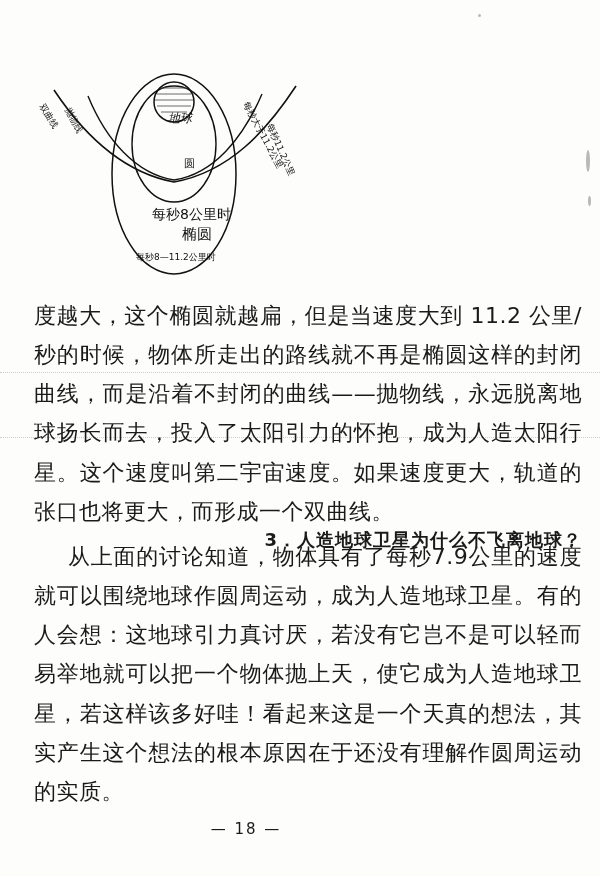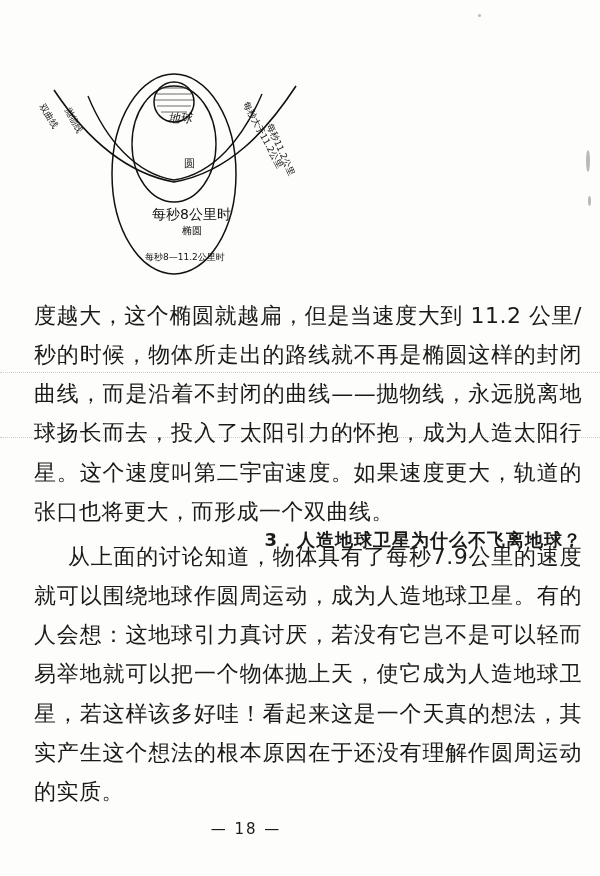--- a/index.html
+++ b/index.html
@@ -37,22 +37,22 @@
     font-family: "DejaVu Sans", sans-serif;
     white-space: nowrap;
   }
   .lbl-rot-left1 { left: 22px; top: 48px; transform: rotate(58deg); transform-origin: left top; }
   .lbl-rot-left2 { left: 48px; top: 52px; transform: rotate(62deg); transform-origin: left top; }
   .lbl-rot-right1 { left: 226px; top: 46px; transform: rotate(62deg); transform-origin: left top; }
   .lbl-rot-right2 { left: 250px; top: 68px; transform: rotate(66deg); transform-origin: left top; }
   .lbl-center-circle { left: 144px; top: 58px; font-size: 12px; font-style: italic; }
   .lbl-yuan { left: 160px; top: 104px; font-size: 11px; }
   .lbl-yuan-sub { left: 128px; top: 124px; font-size: 14px; margin-top: 28px; }
-  .lbl-tuoyuan { left: 158px; top: 172px; font-size: 10px; font-family: Liberation Mono, monospace; }
-  .lbl-tuoyuan-sub { left: 121px; top: 198px; font-size: 9px; }
+  .lbl-tuoyuan { left: 158px; top: 172px; font-size: 15px; }
+  .lbl-tuoyuan-sub { left: 112px; top: 198px; font-size: 9px; }
 
   
   .col-right {
     position: absolute;
     left: 338px;
     top: 58px;
     width: 244px;
     font-size: 17px;
     line-height: 1.72;
     letter-spacing: 0.6px;

